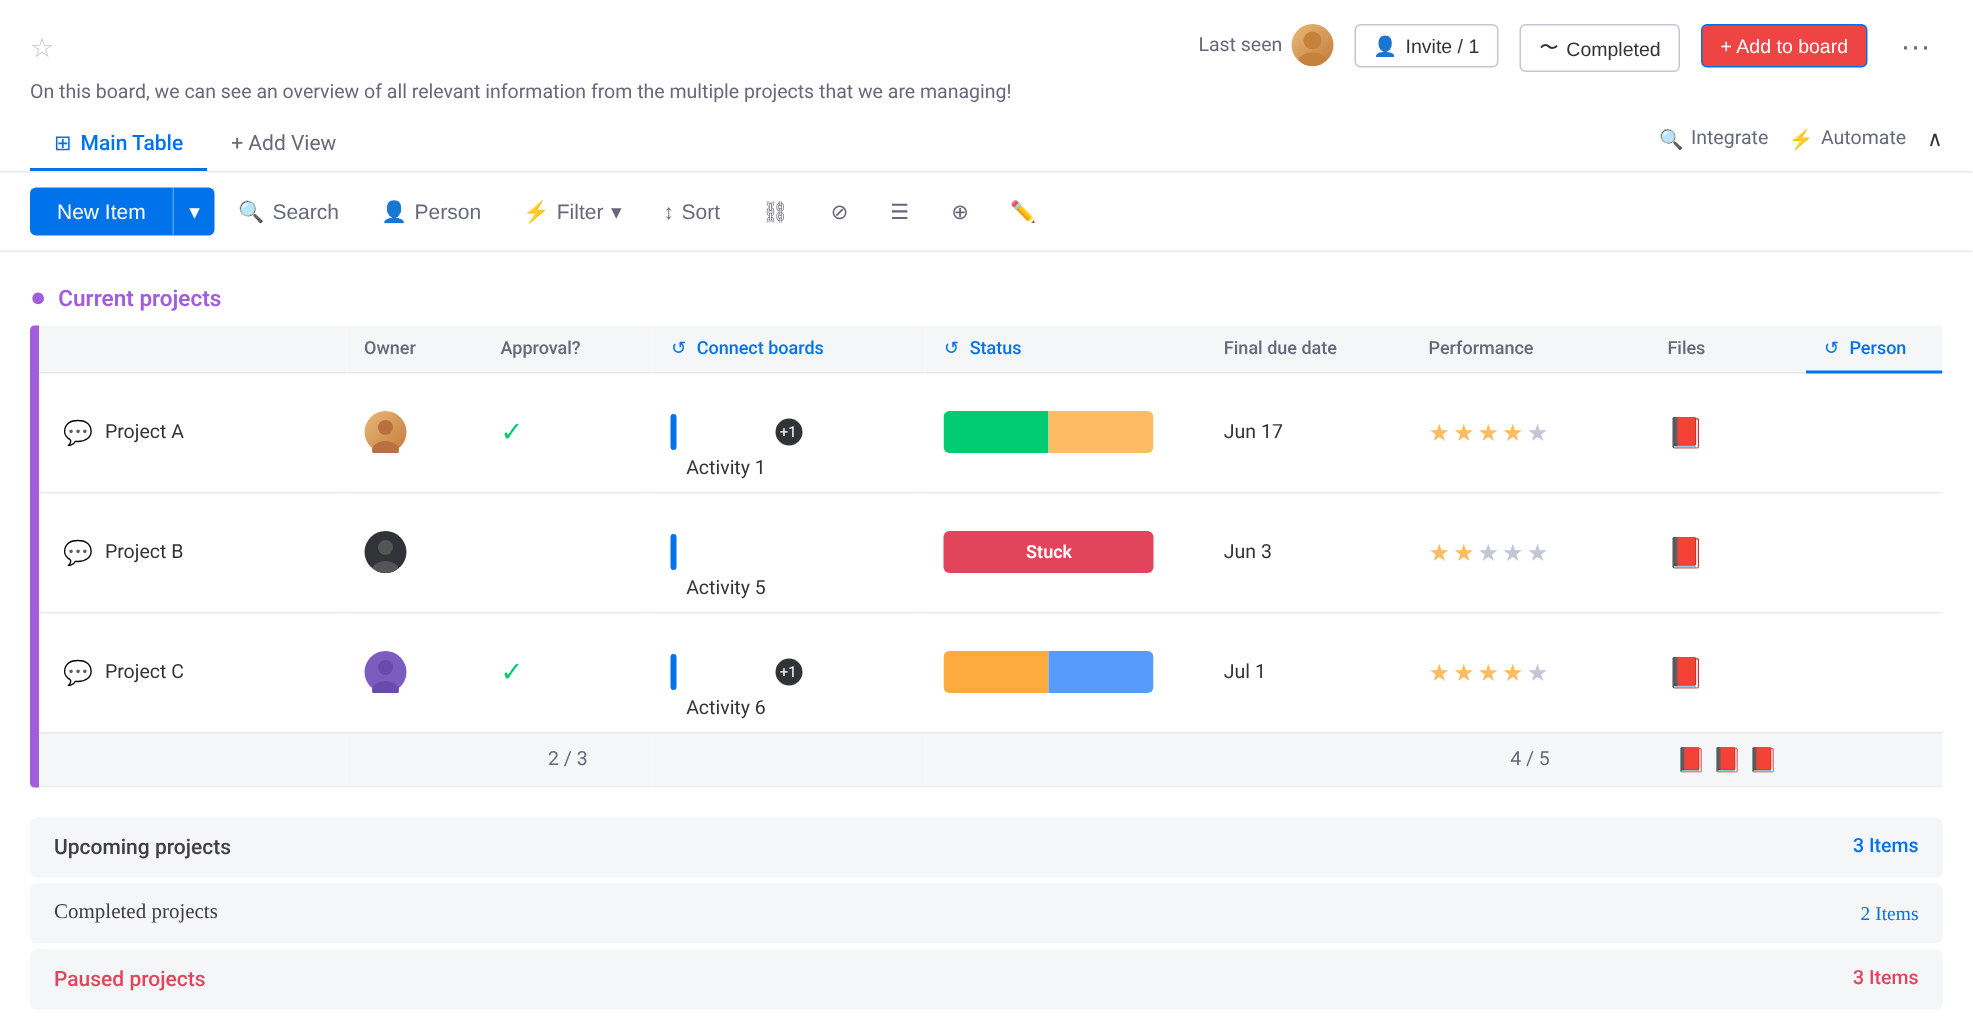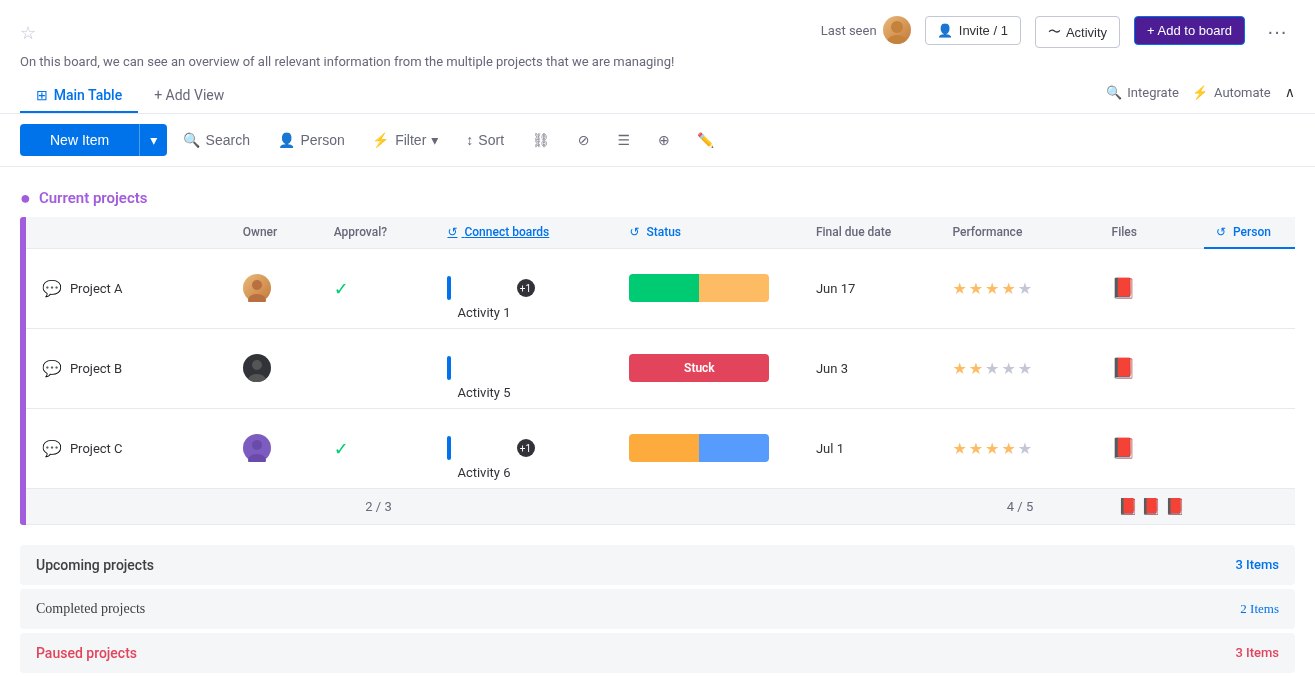--- a/index.html
+++ b/index.html
@@ -7,45 +7,45 @@
 
     .header { padding: 16px 20px 0; border-bottom: 1px solid #e6e9ef; }
     .header-top { display: flex; align-items: center; justify-content: space-between; margin-bottom: 6px; }
     .title-row { display: flex; align-items: center; gap: 10px; }
     .board-title { font-size: 24px; font-weight: 700; color: #323338; }
     .star-icon { color: #c3c6d4; font-size: 18px; cursor: pointer; }
     .header-right { display: flex; align-items: flex-start; gap: 14px; }
     .last-seen { display: flex; align-items: center; gap: 6px; font-size: 13px; color: #676879; }
     .avatar { width: 28px; height: 28px; border-radius: 50%; background: #c4a882; display: flex; align-items: center; justify-content: center; overflow: hidden; }
     .header-btn { display: flex; align-items: center; gap: 5px; padding: 6px 12px; border: 1px solid #c3c6d4; border-radius: 4px; background: #fff; cursor: pointer; font-size: 13px; color: #323338; }
-    .header-btn.primary { background: #4c1d95; color: #fff; border-color: #0073ea; }
+    .header-btn.primary { background: #ef4444; color: #fff; border-color: #0073ea; }
     .more-btn { background: none; border: none; cursor: pointer; font-size: 20px; color: #676879; padding: 4px 8px; }
     .subtitle { font-size: 13px; color: #676879; margin-bottom: 10px; }
 
     .tabs { display: flex; align-items: center; gap: 0; }
     .tab { padding: 8px 16px; font-size: 14px; cursor: pointer; color: #676879; border-bottom: 2px solid transparent; display: flex; align-items: center; gap: 6px; }
     .tab.active { color: #0073ea; border-bottom: 2px solid #0073ea; font-weight: 500; }
     .tab-add { color: #676879; }
     .tab-right { margin-left: auto; display: flex; align-items: center; gap: 14px; padding-bottom: 8px; }
     .tab-right-btn { display: flex; align-items: center; gap: 5px; font-size: 13px; color: #676879; cursor: pointer; }
 
     .toolbar { display: flex; align-items: center; gap: 4px; padding: 10px 20px; border-bottom: 1px solid #e6e9ef; }
     .new-item-btn { display: flex; align-items: center; background: #0073ea; color: #fff; border: none; border-radius: 4px; cursor: pointer; font-size: 14px; font-weight: 500; }
-    .new-item-label { padding: 8px 30px; }
+    .new-item-label { padding: 8px 18px; }
     .new-item-arrow { padding: 8px 10px; border-left: 1px solid rgba(255,255,255,0.3); }
     .tool-btn { display: flex; align-items: center; gap: 5px; padding: 6px 12px; background: none; border: none; cursor: pointer; font-size: 14px; color: #676879; border-radius: 4px; }
 
     .content { padding: 20px; }
 
     .section-header { display: flex; align-items: center; gap: 8px; margin-bottom: 0; }
     .section-toggle { color: #a25ddc; font-size: 18px; cursor: pointer; }
     .section-title { color: #a25ddc; font-size: 15px; font-weight: 600; }
     table { width: 100%; border-collapse: collapse; font-size: 13px; padding-left: 48px; }
     .col-header { background: #f5f6f8; padding: 8px 12px; text-align: left; font-size: 12px; font-weight: 500; color: #676879; border-bottom: 1px solid #e6e9ef; white-space: nowrap; }
-    .col-header.connect { color: #0073ea; text-decoration: underline; }
+    .col-header.connect { color: #0073ea; }
     .col-header.status-h { color: #0073ea; }
     .col-header.mirror { color: #0073ea; border-bottom: 2px solid #0073ea; }
     td { padding: 8px 12px; border-bottom: 1px solid #e6e9ef; vertical-align: middle; }
 
     .project-name { font-size: 13px; color: #323338; }
     .owner-av { width: 28px; height: 28px; border-radius: 50%; display: flex; align-items: center; justify-content: center; font-size: 11px; font-weight: 600; }
     .check-icon { color: #00ca72; font-size: 16px; }
 
     .activity-cell { display: flex; align-items: center; gap: 6px; }
     .activity-bar { width: 4px; height: 24px; background: #0073ea; border-radius: 2px; }
@@ -94,21 +94,21 @@
               <ellipse cx="14" cy="26" rx="10" ry="7" fill="#c4823a"></ellipse>
             </svg>
         </div>
       </div>
       <button class="header-btn">
         <span>👤</span>
         <span>Invite / 1</span>
       </button>
       <button class="header-btn">
         <span>〜</span>
-        <span>Activity</span>
+        <span>Completed</span>
       </button>
       <button class="header-btn primary">
         <span>+ Add to board</span>
       </button>
       <button class="more-btn">···</button>
     </div>
   </div>
   <div class="subtitle">On this board, we can see an overview of all relevant information from the multiple projects that we are managing!</div>
 
   <div style="display:flex; align-items:center; justify-content:space-between;">

